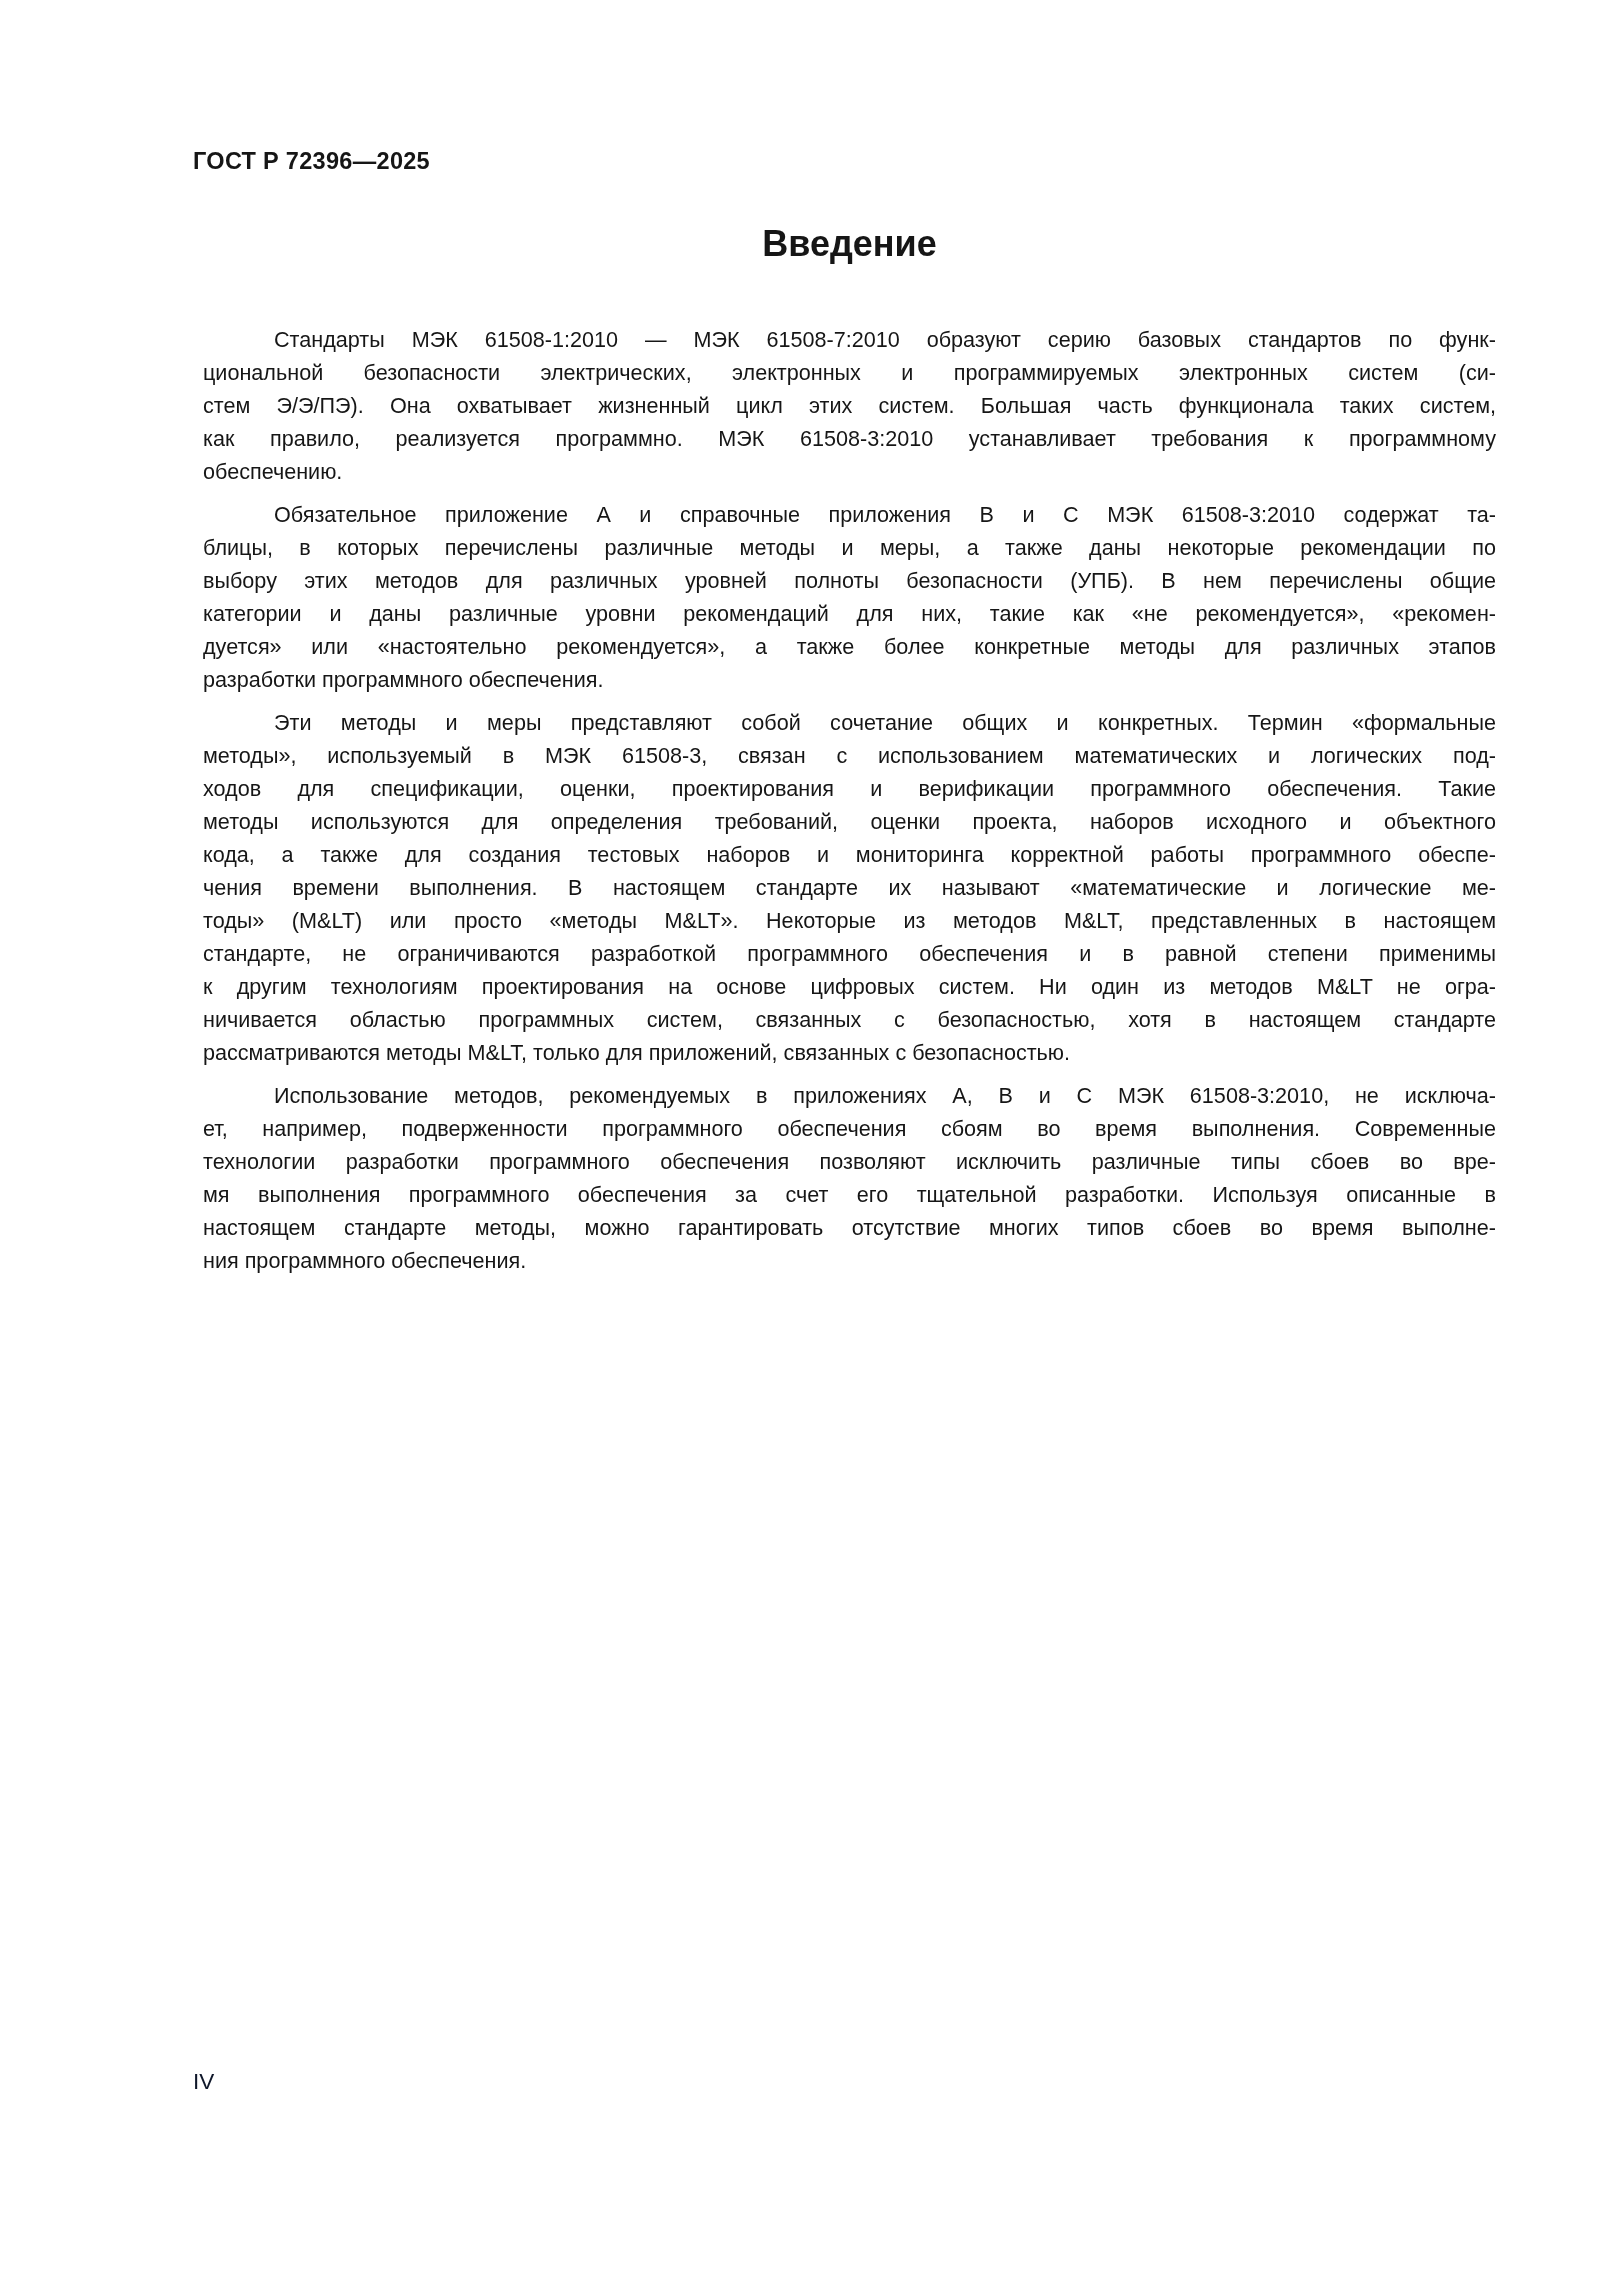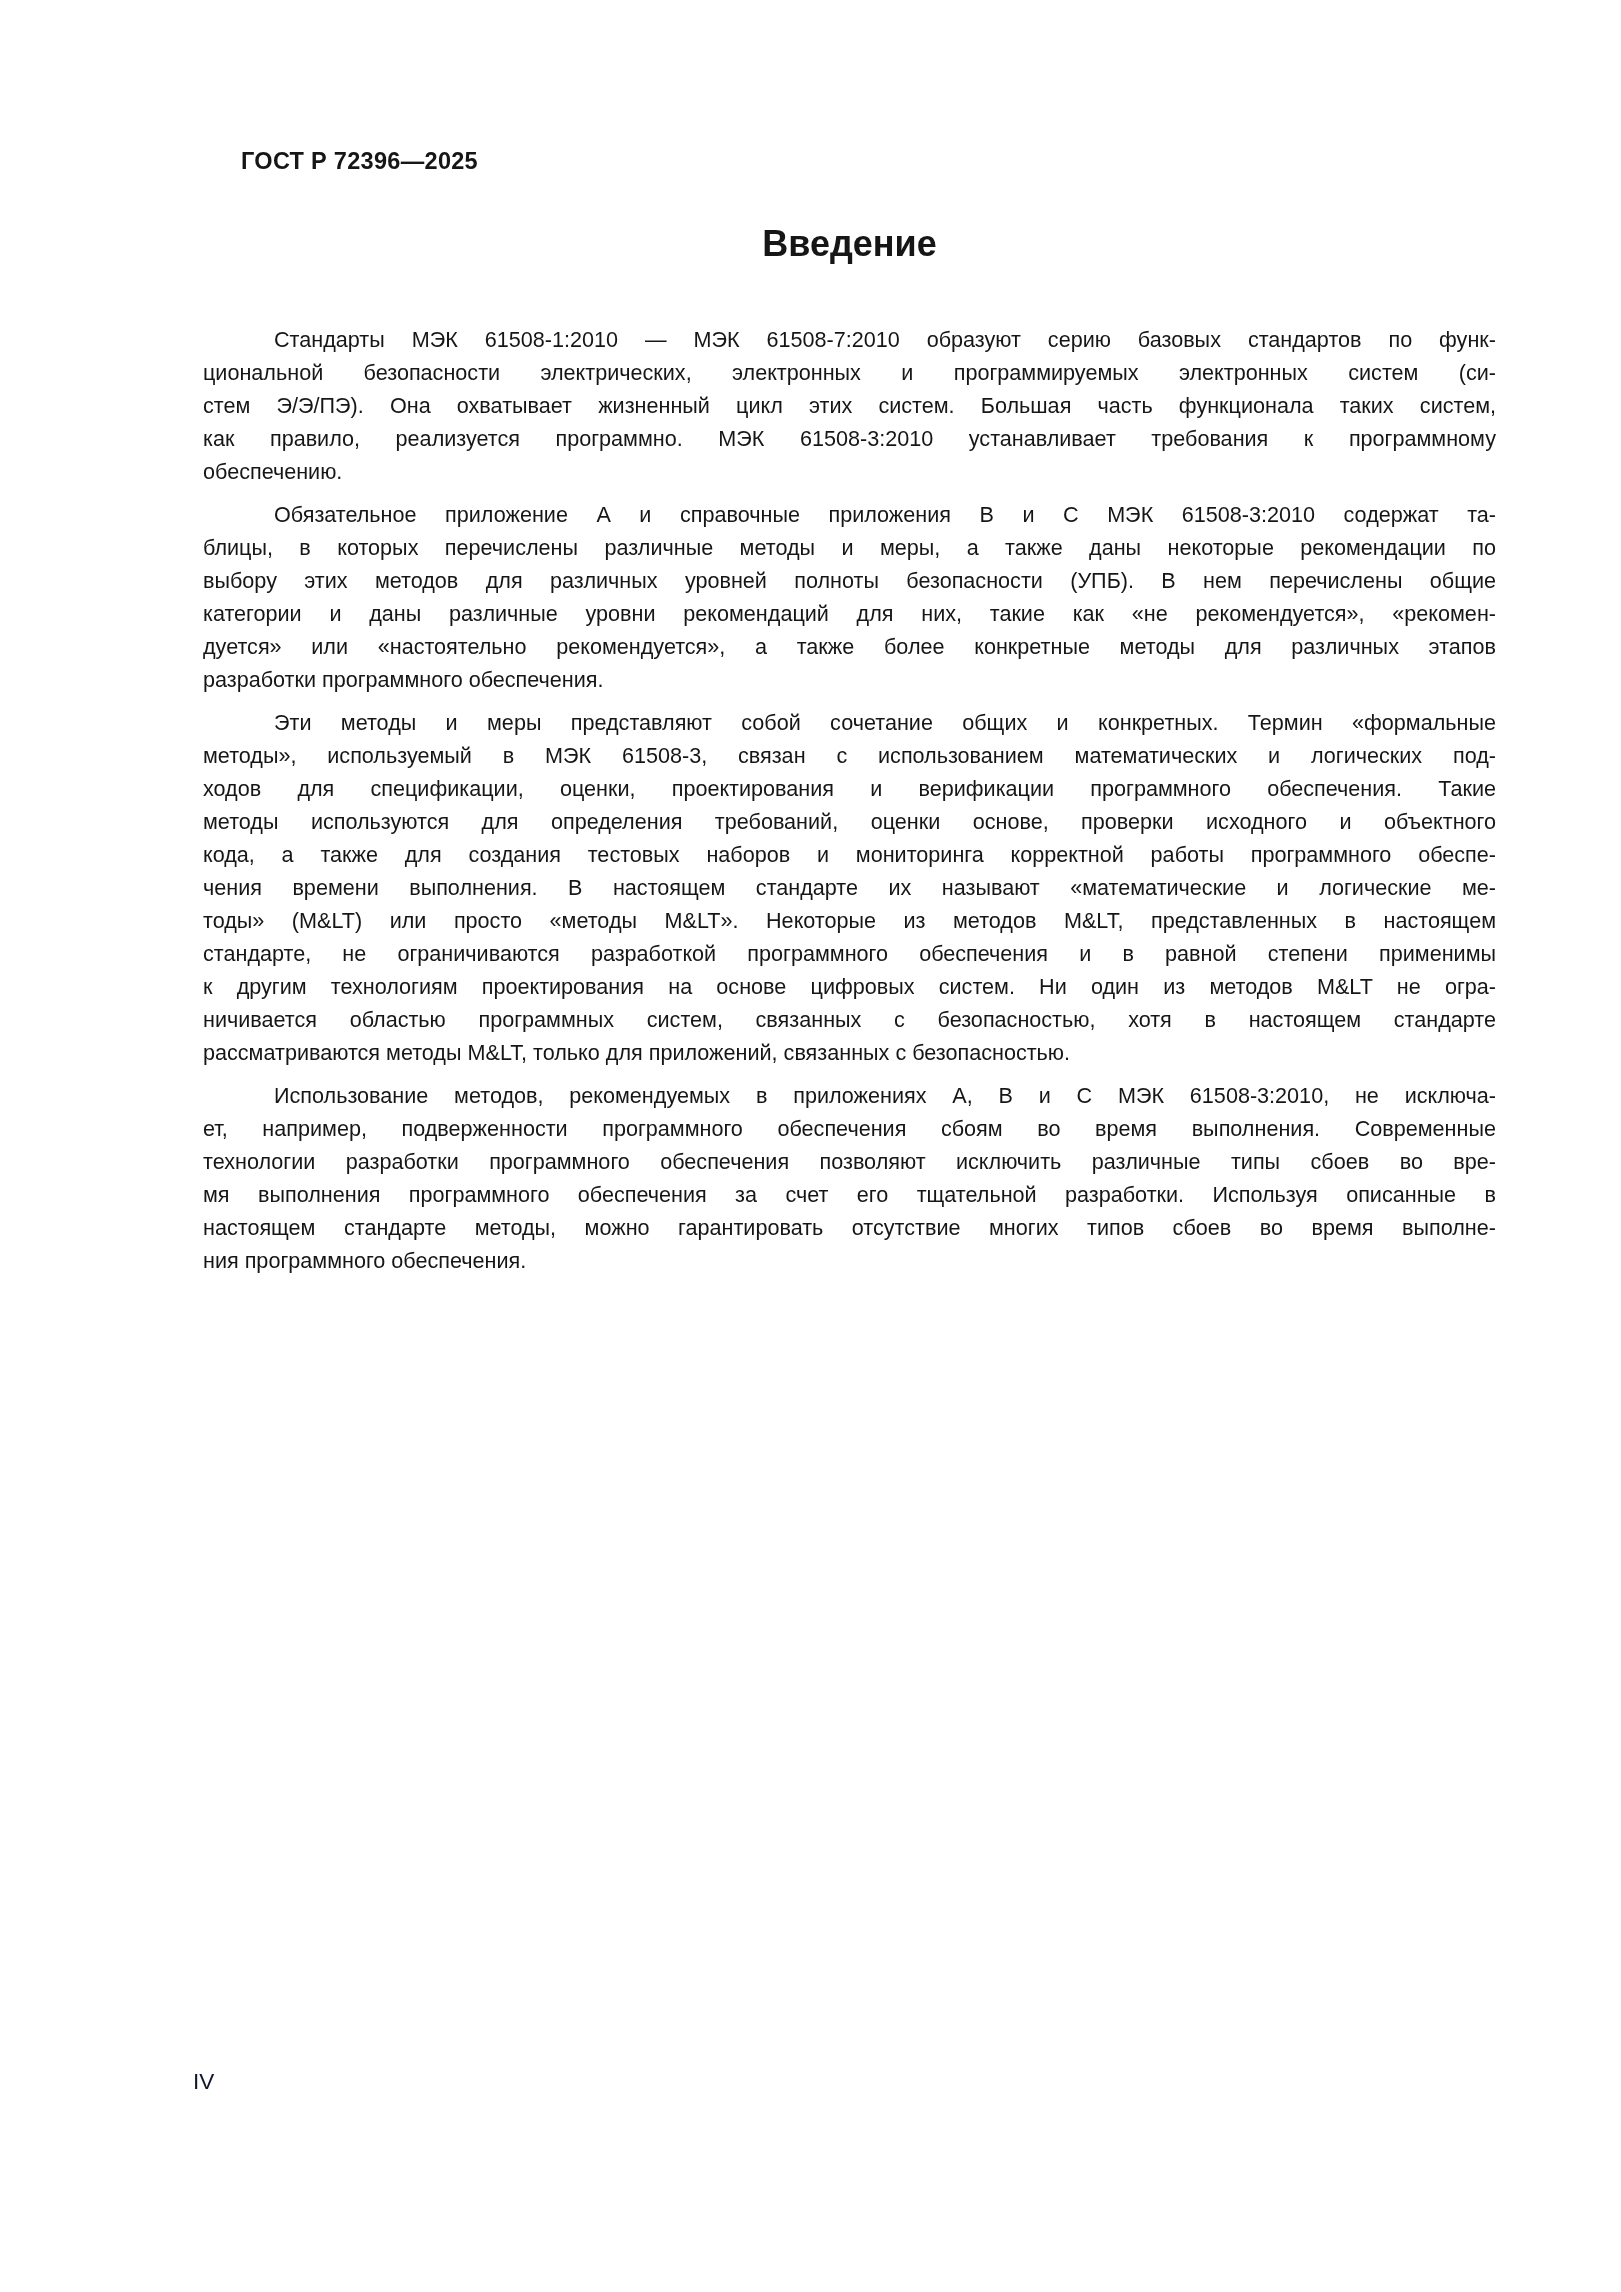--- a/index.html
+++ b/index.html
@@ -17,21 +17,20 @@
     overflow: hidden;
   }
   .doc-number {
     position: absolute;
     left: 193px;
     top: 148px;
     font-size: 23.5px;
     font-weight: bold;
     letter-spacing: 0.3px;
     white-space: nowrap;
-    margin-left: 48px;
   }
   .page-title {
     position: absolute;
     left: 193px;
     top: 223px;
     width: 1313px;
     text-align: center;
     font-size: 36px;
     font-weight: bold;
   }
@@ -87,21 +86,21 @@
         <div class="line">блицы, в которых перечислены различные методы и меры, а также даны некоторые рекомендации по</div>
         <div class="line">выбору этих методов для различных уровней полноты безопасности (УПБ). В нем перечислены общие</div>
         <div class="line">категории и даны различные уровни рекомендаций для них, такие как «не рекомендуется», «рекомен-</div>
         <div class="line">дуется» или «настоятельно рекомендуется», а также более конкретные методы для различных этапов</div>
         <div class="line last">разработки программного обеспечения.</div>
       </div>
     <div class="para">
         <div class="line first">Эти методы и меры представляют собой сочетание общих и конкретных. Термин «формальные</div>
         <div class="line">методы», используемый в МЭК 61508-3, связан с использованием математических и логических под-</div>
         <div class="line">ходов для спецификации, оценки, проектирования и верификации программного обеспечения. Такие</div>
-        <div class="line">методы используются для определения требований, оценки основе, проверки исходного и объектного</div>
+        <div class="line">методы используются для определения требований, оценки проекта, наборов исходного и объектного</div>
         <div class="line">кода, а также для создания тестовых наборов и мониторинга корректной работы программного обеспе-</div>
         <div class="line">чения времени выполнения. В настоящем стандарте их называют «математические и логические ме-</div>
         <div class="line">тоды» (M&amp;LT) или просто «методы M&amp;LT». Некоторые из методов M&amp;LT, представленных в настоящем</div>
         <div class="line">стандарте, не ограничиваются разработкой программного обеспечения и в равной степени применимы</div>
         <div class="line">к другим технологиям проектирования на основе цифровых систем. Ни один из методов M&amp;LT не огра-</div>
         <div class="line">ничивается областью программных систем, связанных с безопасностью, хотя в настоящем стандарте</div>
         <div class="line last">рассматриваются методы M&amp;LT, только для приложений, связанных с безопасностью.</div>
       </div>
     <div class="para">
         <div class="line first">Использование методов, рекомендуемых в приложениях А, В и С МЭК 61508-3:2010, не исключа-</div>

